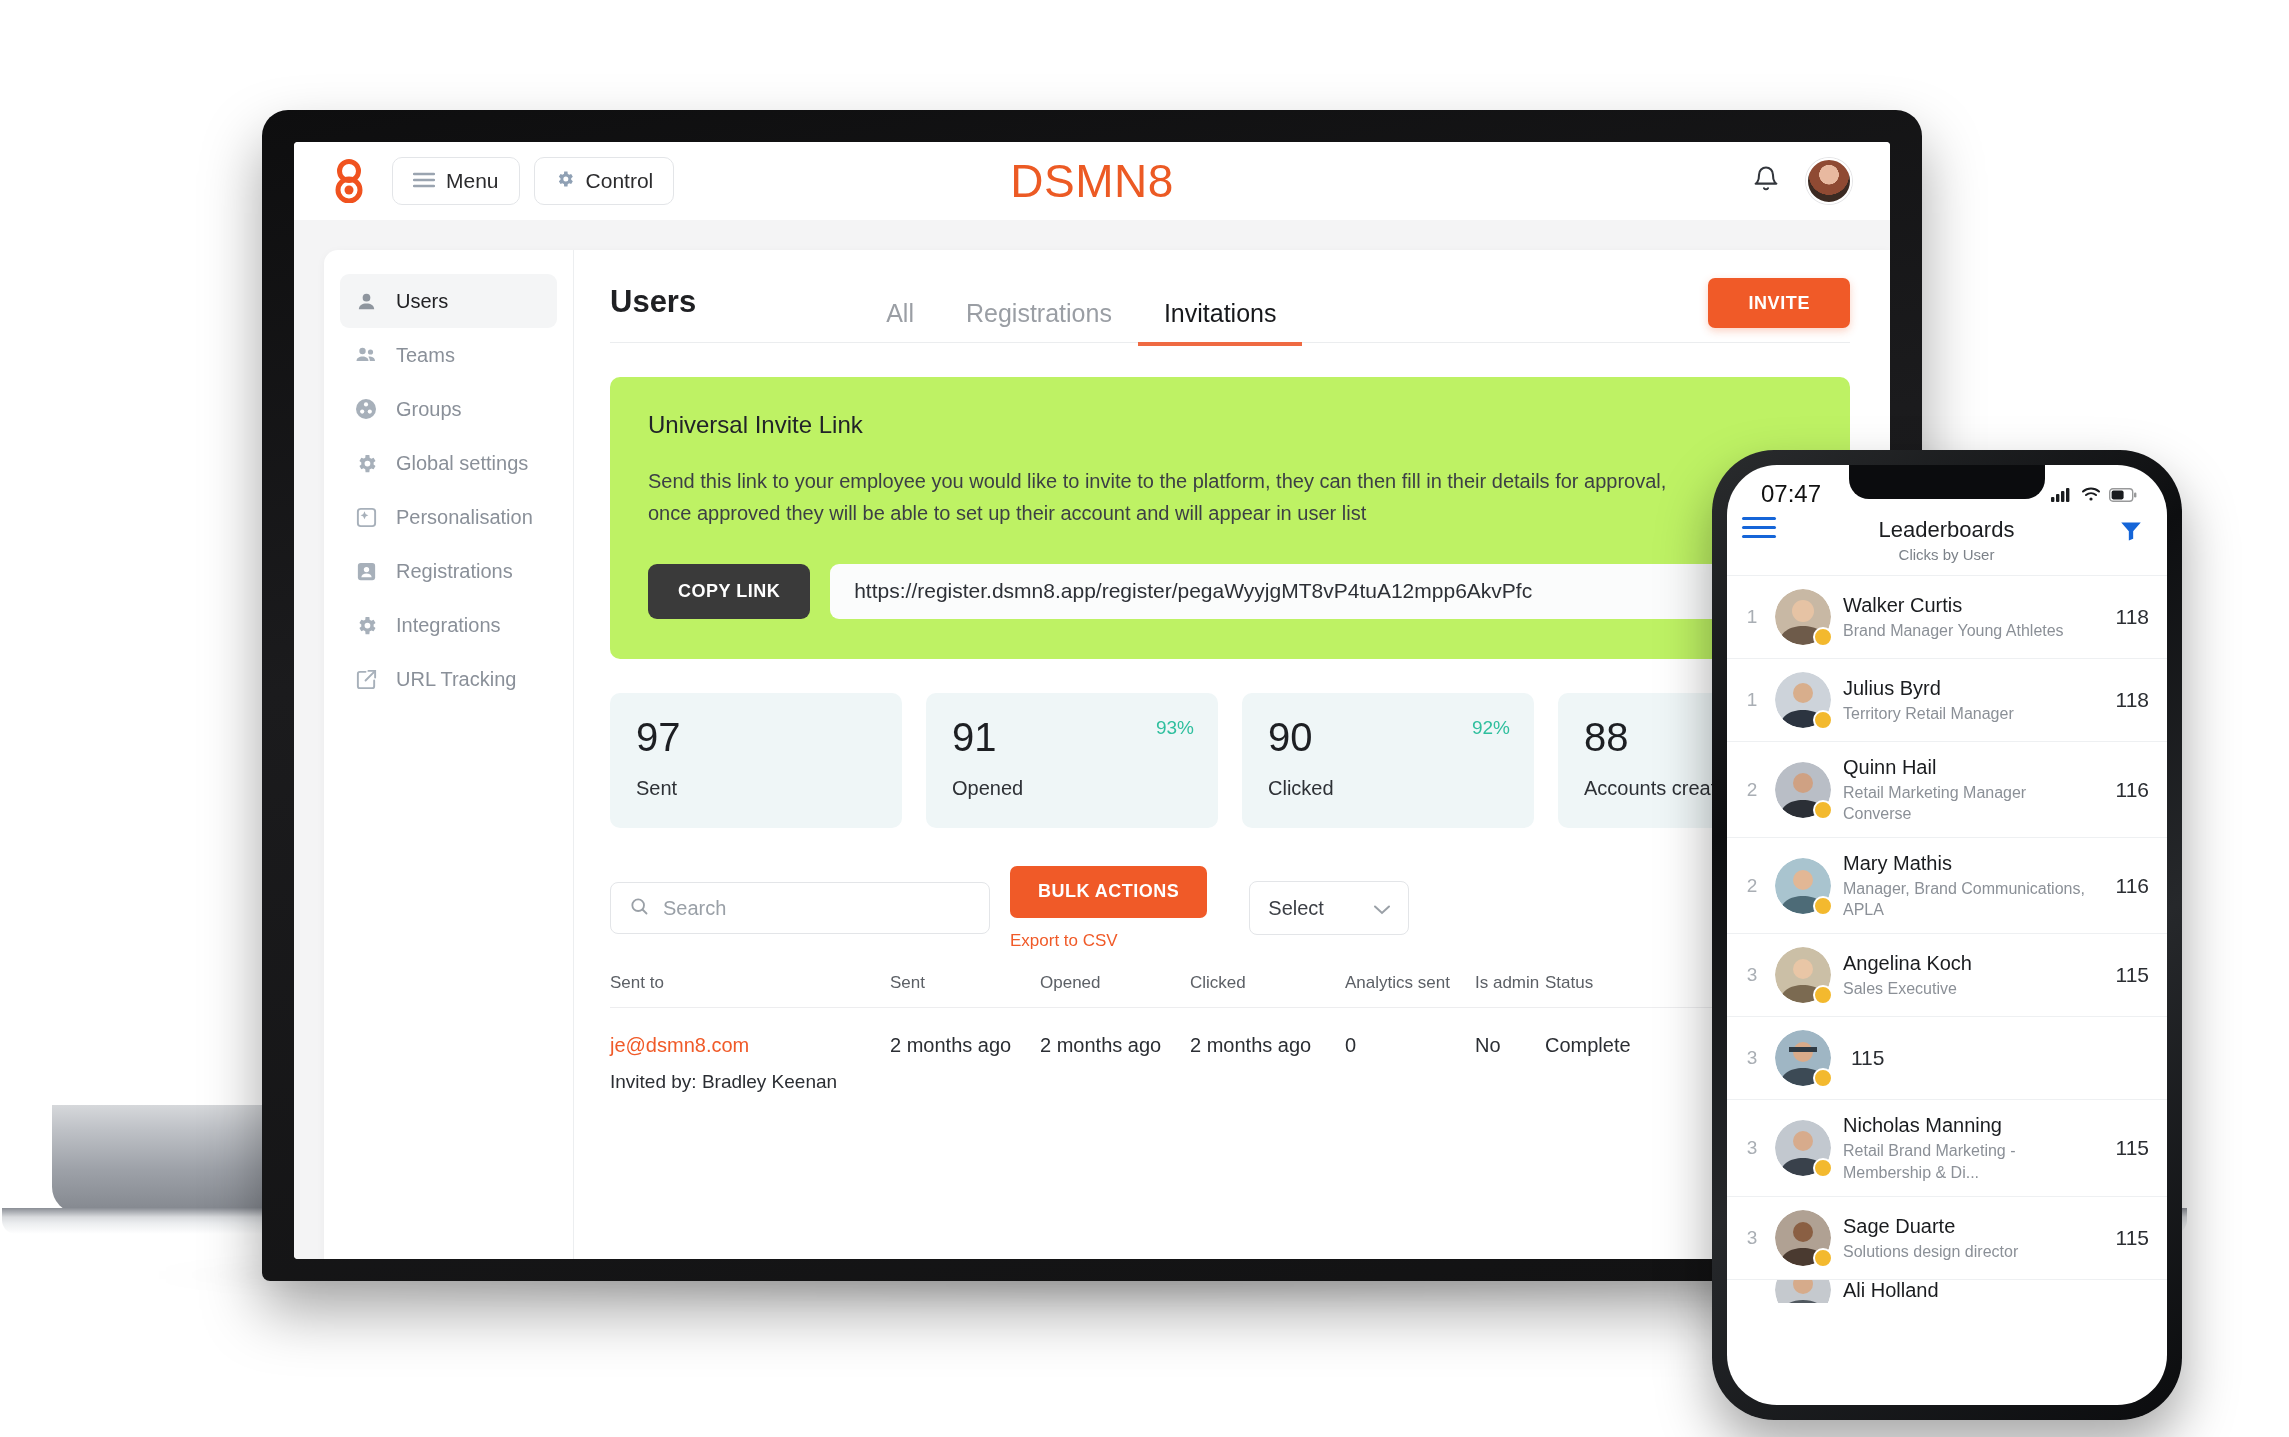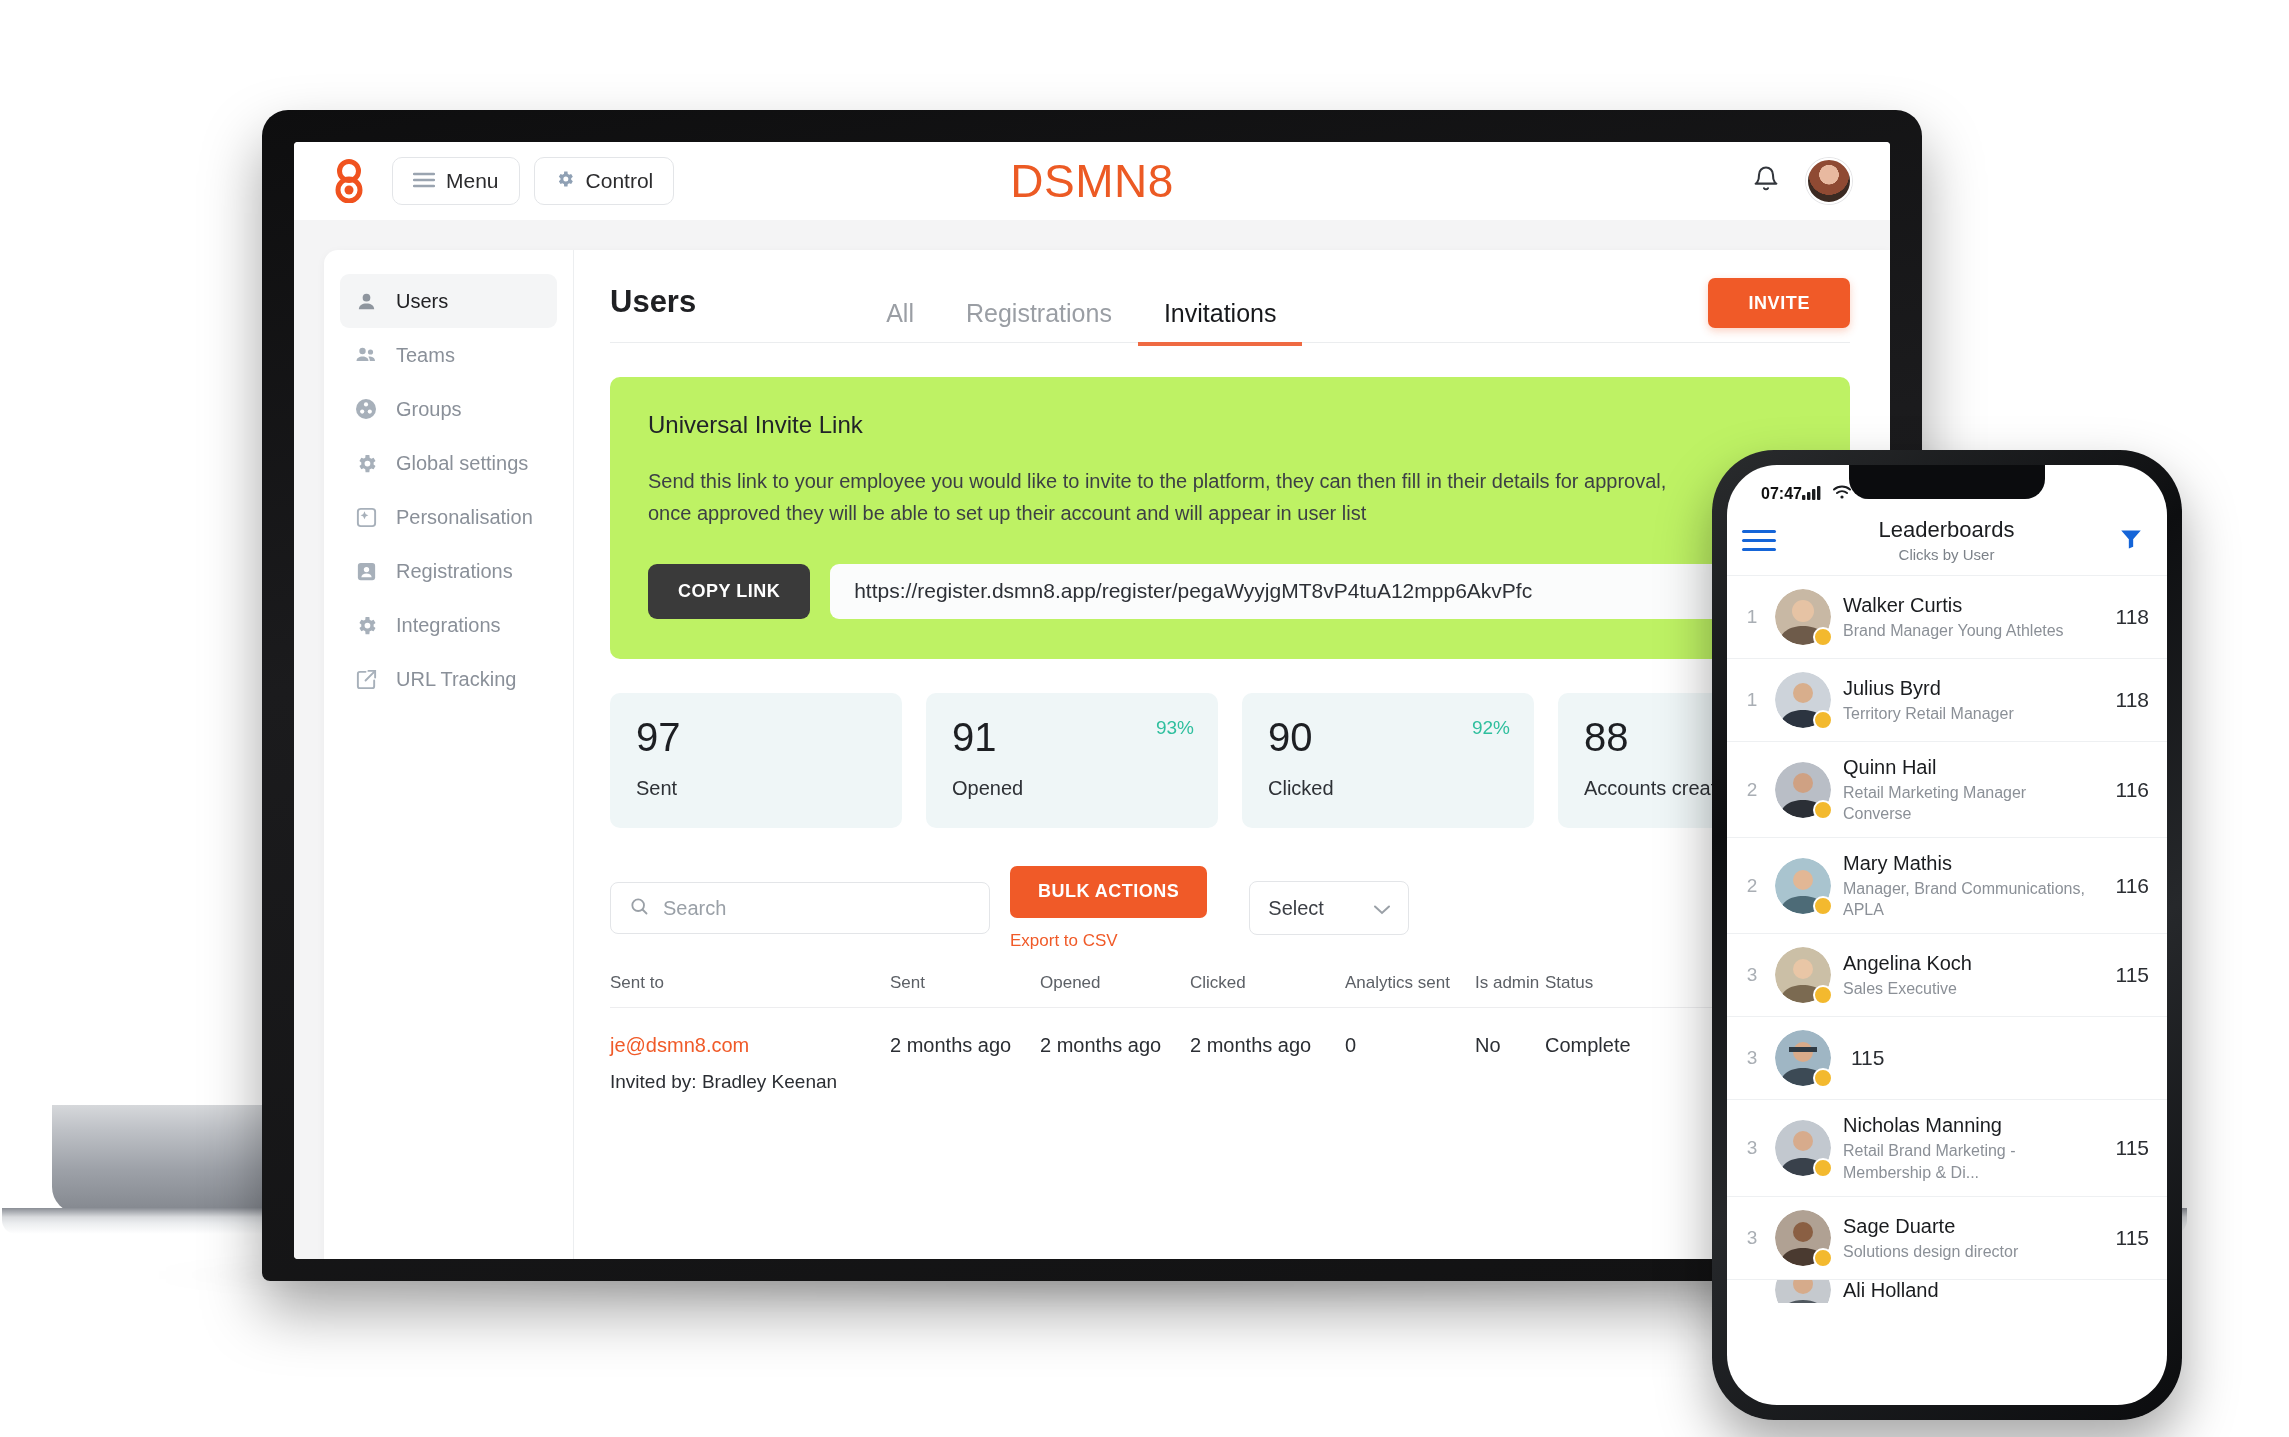--- a/index.html
+++ b/index.html
@@ -182,24 +182,24 @@
   }
   #phone-screen {
     position: absolute; left: 15px; top: 15px; right: 15px; bottom: 15px;
     border-radius: 50px; background: #fff; overflow: hidden;
   }
   #notch {
     position: absolute; left: 50%; transform: translateX(-50%); top: 0;
     width: 196px; height: 34px; background: #0b0c0e; border-radius: 0 0 20px 20px; z-index: 5;
   }
   #statusbar {
-    height: 48px; display: flex; align-items: center; justify-content: flex-start;
-    padding: 10px 30px 0 34px; font-size: 16px; color: #111; font-weight: 700;
-  }
-  #lb-header { display: flex; align-items: center; padding: 4px 22px 12px 15px; gap: 36px; }
+    height: 48px; display: flex; align-items: center; justify-content: space-between;
+    padding: 10px 30px 0 34px; font-size: 24px; color: #111; font-weight: 400;
+  }
+  #lb-header { display: flex; padding: 4px 22px 12px 15px; gap: 36px; }
   #hamburger { width: 34px; display:flex; flex-direction:column; gap:6px; cursor:pointer; }
   #hamburger span { display:block; height:3px; background:#1565d8; border-radius:2px; }
   #lb-titles { flex: 1; text-align: center; }
   #lb-title { font-size: 22px; color: #1b1d20; }
   #lb-sub { font-size: 15px; color: #7c8289; margin-top: 3px; }
   #filter-icon { color: #1565d8; cursor: pointer; }
 
   .lb-row { display: flex; align-items: center; gap: 12px; padding: 13px 18px 13px 14px; border-top: 1px solid #eef0f2; }
   .lb-rank { width: 22px; flex:0 0 22px; text-align:center; font-size: 19px; color: #a9aeb4; }
   .lb-av { width: 56px; height: 56px; flex:0 0 56px; border-radius: 50%; position: relative; overflow: visible; }

